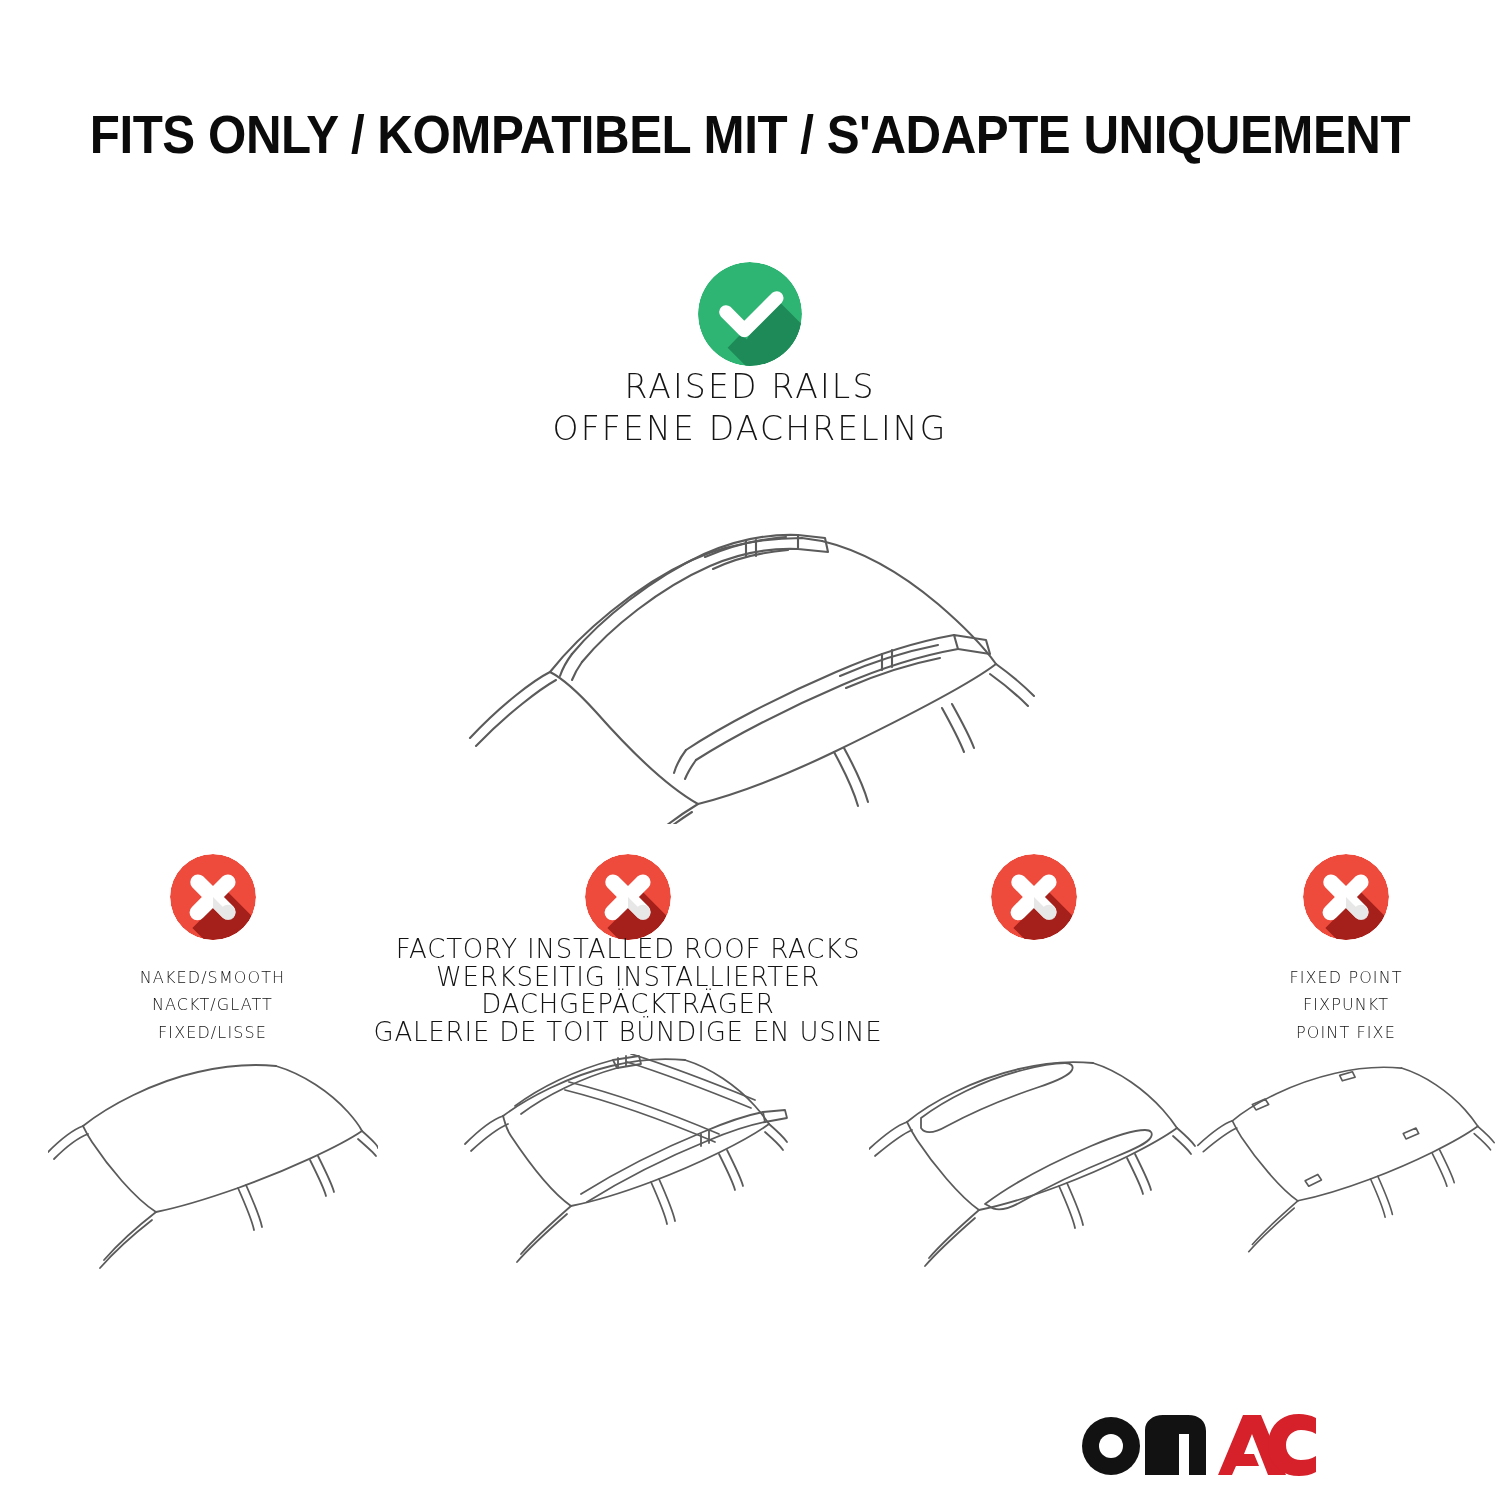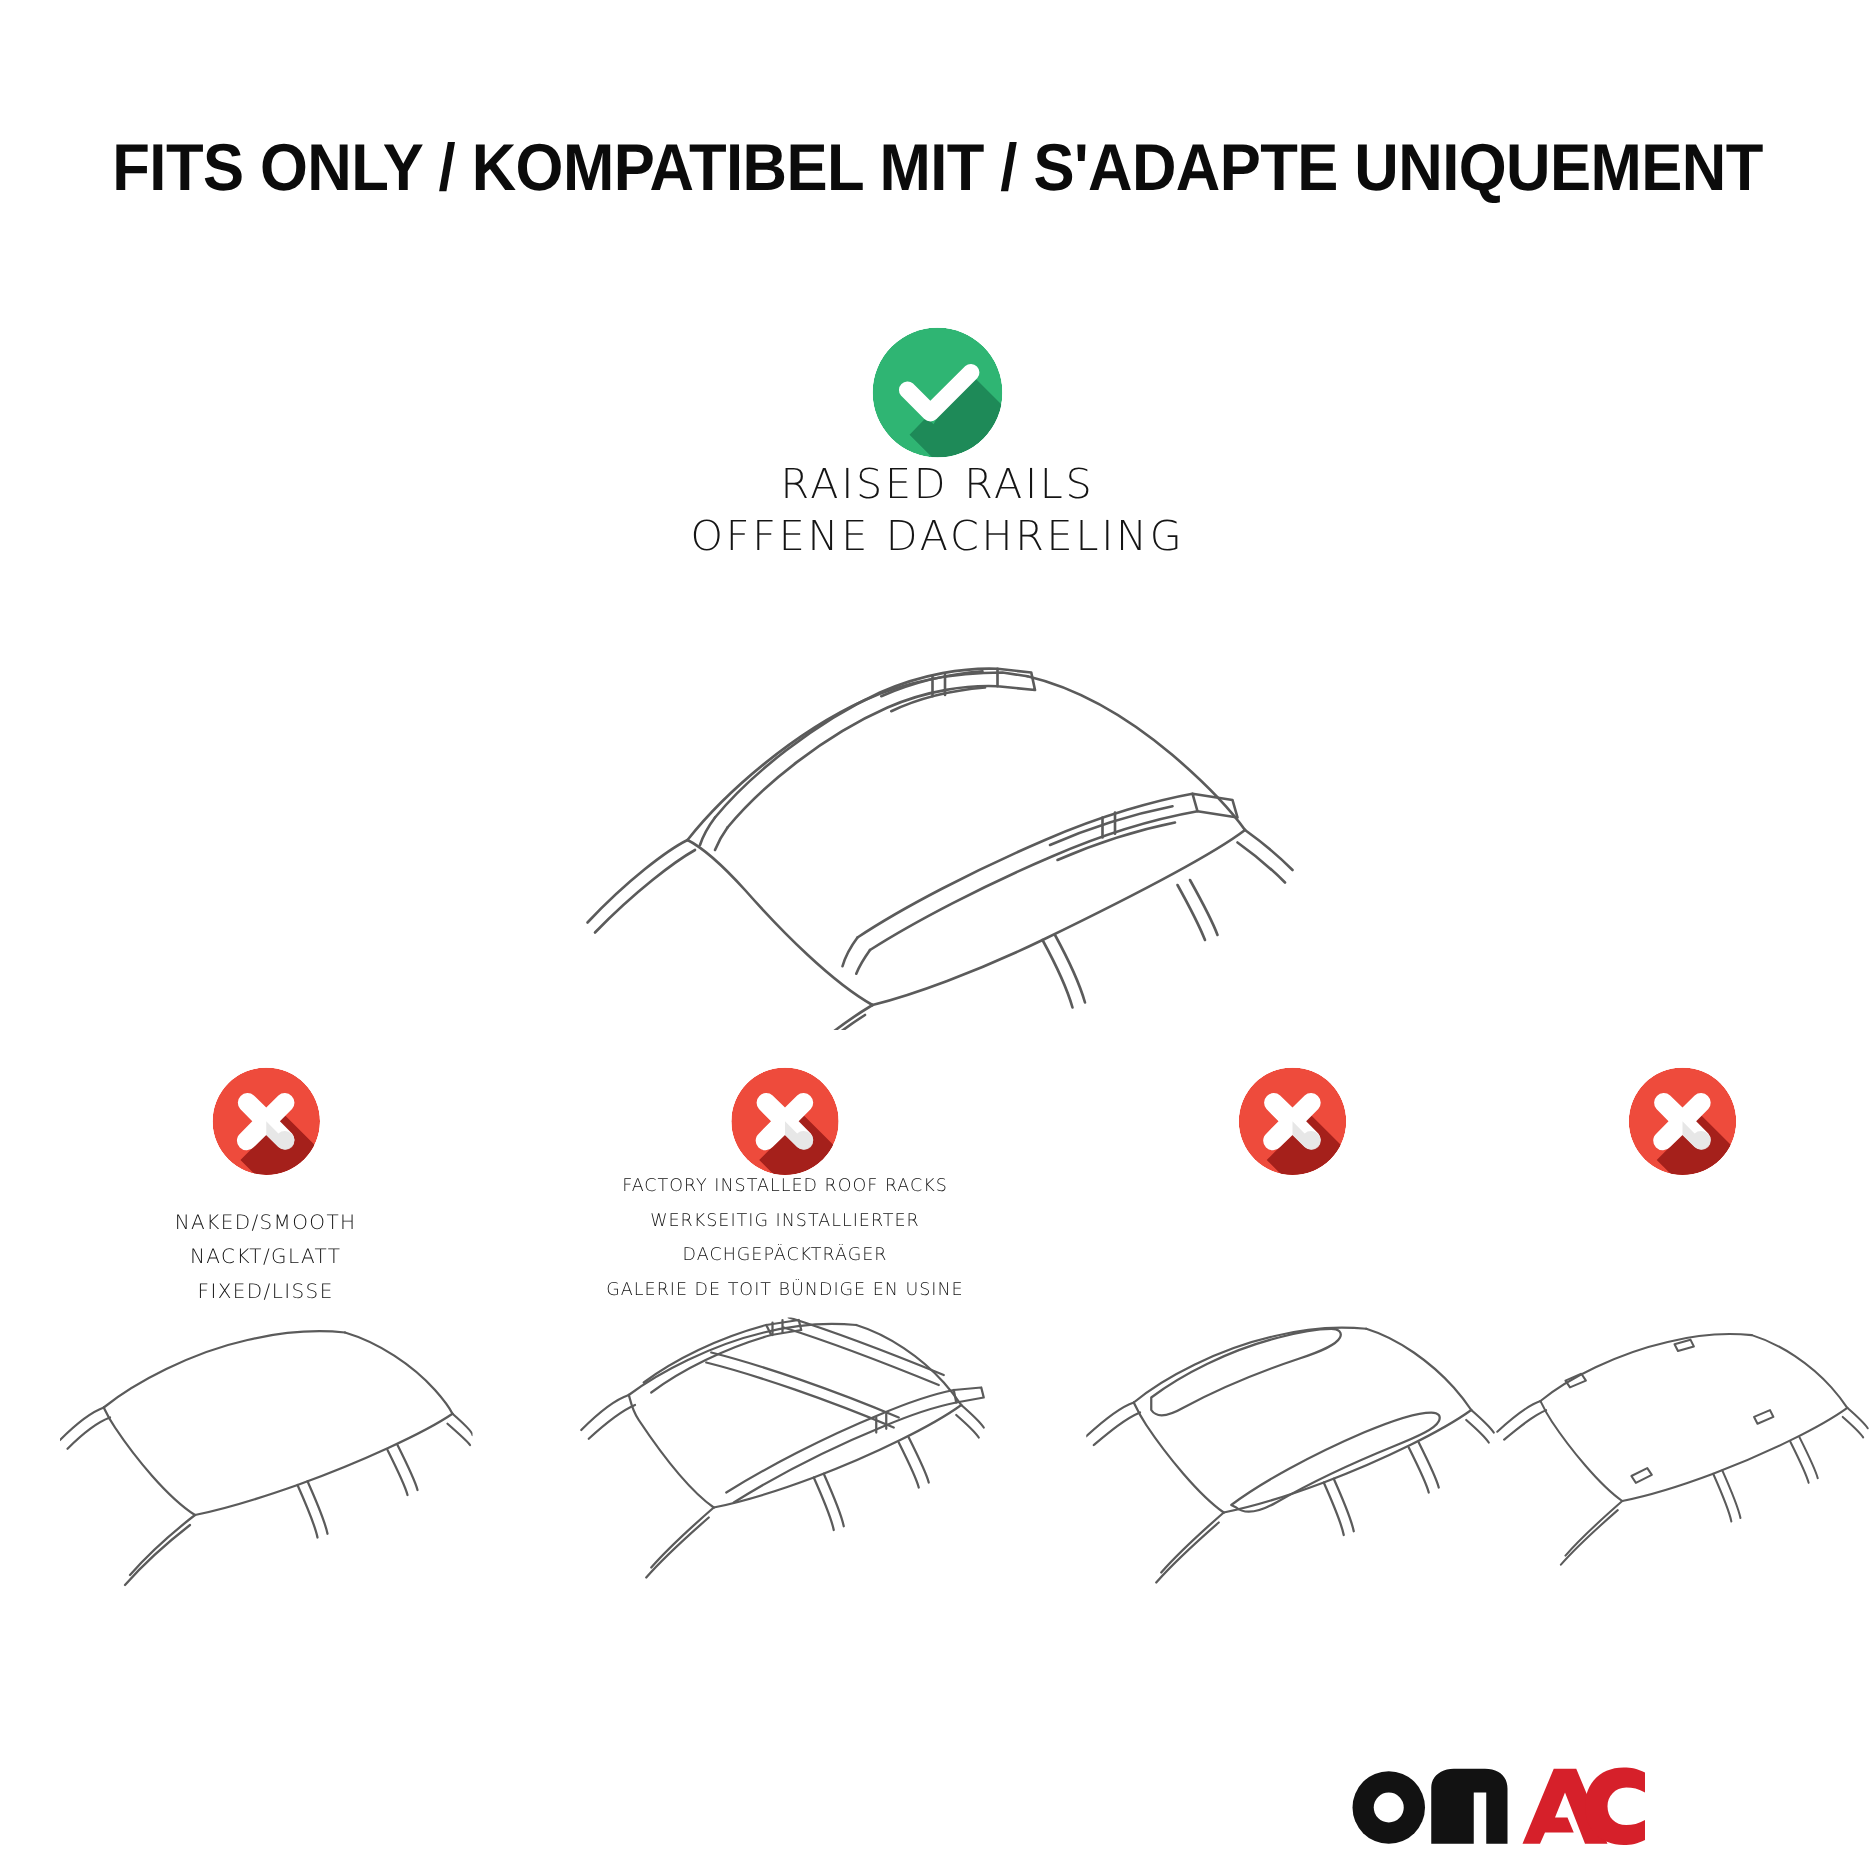--- a/index.html
+++ b/index.html
@@ -119,21 +119,21 @@
     align-items: center;
     text-align: center;
     font-family: "DejaVu Sans", sans-serif;
     font-weight: 300;
     font-size: 16px;
     line-height: 27.5px;
     letter-spacing: 1.1px;
     color: #131313;
     white-space: nowrap;
   }
-  .col-1 .label { font-size: 14px; letter-spacing: 0.8px; }
+  .col-1 .label { font-size: 26px; letter-spacing: 0.8px; }
 
   .col .art {
     position: absolute;
     top: 208px;
     left: 0;
     width: 100%;
     display: flex;
     justify-content: center;
   }
 
@@ -392,20 +392,25 @@
             </defs>
           <g clip-path="url(#clipRed3)">
             <circle cx="50" cy="50" r="50" fill="#EE4B3C"></circle>
             <path d="M61.5 38.5 L100 77 L100 100 L40 100 L26 86 L38.5 73.5 L50 62 Z" fill="#A5201B"></path>
             <path d="M38.5 26 a9 9 0 0 0 -12.7 12.7 L37 50 L25.8 61.3 a9 9 0 1 0 12.7 12.7 L50 62.7 L61.3 74 a9 9 0 0 0 12.7 -12.7 L62.7 50 L74 38.7 a9 9 0 0 0 -12.7 -12.7 L50 37.3 Z" fill="#FFFFFF"></path>
             <path d="M50 50 L61.3 61.3 a9 9 0 0 1 12.7 12.7 a9 9 0 0 1 -12.7 0 L50 62.7 Z" fill="#E3E3E3" opacity="0.85"></path>
           </g>
         </svg>
       </span>
 
+      <div class="label">
+        <div>FIXED POINT</div>
+        <div>FIXPUNKT</div>
+        <div>POINT FIXE</div>
+      </div>
 
       <div class="art">
         <svg width="330" height="230" viewBox="0 0 330 230" aria-hidden="true">
           <g fill="none" stroke="#5B5B5B" stroke-width="1.8" stroke-linecap="round" stroke-linejoin="round">
             <path d="M40 62 C64 42 108 20 152 10 C180 3 206 2 226 4"></path>
             <path d="M226 4 C252 12 278 30 296 50 C304 59 308 65 310 68"></path>
             <path d="M310 68 C288 84 240 108 192 126 C160 138 132 146 112 150"></path>
             <path d="M112 150 C92 136 66 104 50 80 C44 71 41 64 40 62"></path>
             <path d="M40 62 C28 66 14 78 2 89"></path>
             <path d="M45 70 C33 75 20 86 8 96"></path>

